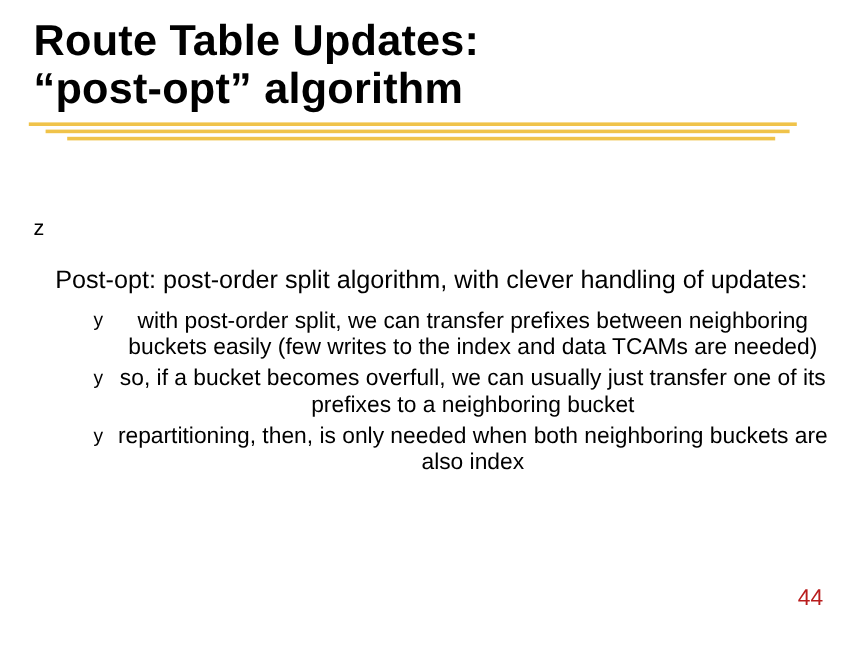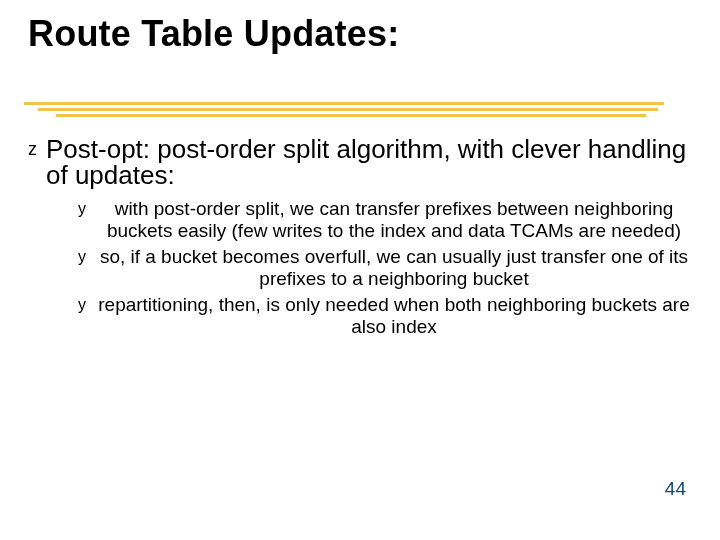--- a/index.html
+++ b/index.html
@@ -8,34 +8,35 @@
   .title-block { position: relative; z-index: 2; }
   .title { font-weight: 900; font-size: 36px; line-height: 1.12; letter-spacing: 0.2px; font-family: 'Arial Black', Arial, sans-serif; }
   .underline-stack { position: absolute; left: 24px; top: 102px; width: 640px; z-index: 1; }
   .ul-line { height: 3px; background: #f0c34a; margin-bottom: 3px; }
   .ul-line.l1 { width: 640px; }
   .ul-line.l2 { width: 620px; margin-left: 14px; }
   .ul-line.l3 { width: 590px; margin-left: 32px; }
   .body { margin-top: 82px; }
   .lvl1 { display: flex; align-items: flex-start; margin-bottom: 10px; }
   .lvl1 .bullet { width: 18px; flex: 0 0 18px; font-family: 'Wingdings', 'Zapf Dingbats', Arial, sans-serif; font-size: 18px; line-height: 26px; }
-  .lvl1 .txt { font-size: 26px; line-height: 26px; }
+  .lvl1 .txt { font-size: 21px; line-height: 26px; margin-top: 44px; }
   .sublist { margin-left: 50px; margin-top: 4px; }
   .lvl2 { display: flex; align-items: flex-start; margin-bottom: 4px; }
   .lvl2 .bullet { width: 18px; flex: 0 0 18px; font-family: 'Wingdings', 'Zapf Dingbats', Arial, sans-serif; font-size: 16px; line-height: 22px; }
   .lvl2 .txt { font-size: 19px; line-height: 22px; text-align: center; }
-  .pagenum { position: absolute; right: 34px; bottom: 40px; font-size: 19px; color: #0c4a6e; margin-left: 32px; }
+  .pagenum { position: absolute; right: 34px; bottom: 30px; font-size: 19px; color: #b91c1c; margin-left: 32px; }
 </style>
 </head>
 <body>
 
 <div class="slide">
 
   <div class="title-block">
     <div class="title">Route Table Updates:</div>
+    <div class="title">“post-opt” algorithm</div>
   </div>
 
   <div class="underline-stack">
     <div class="ul-line l1"></div>
     <div class="ul-line l2"></div>
     <div class="ul-line l3"></div>
   </div>
 
   <div class="body">
 

